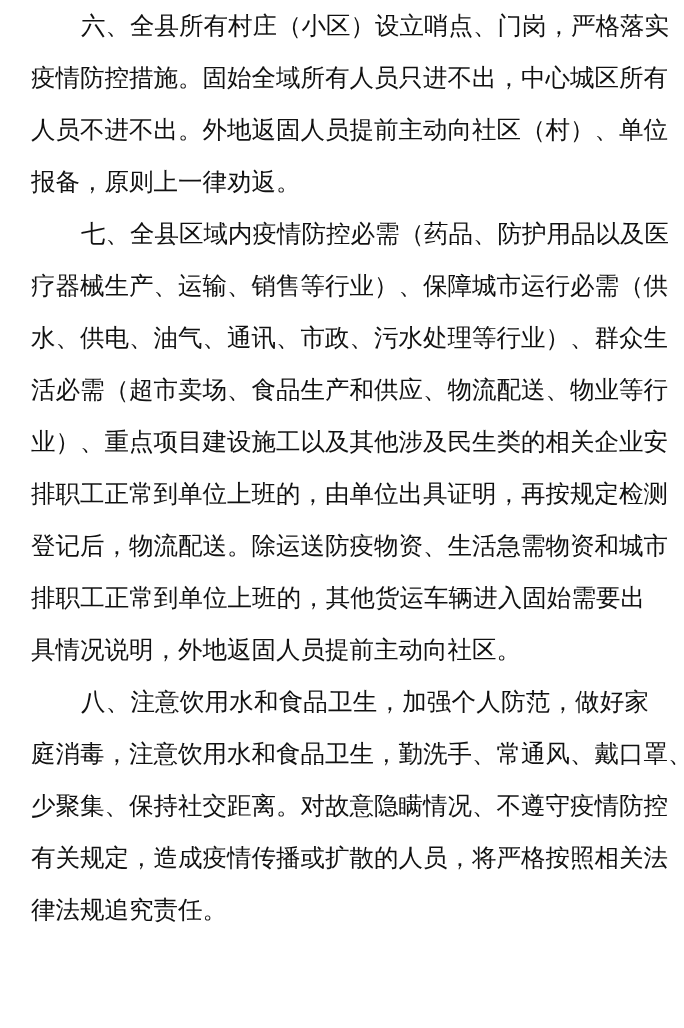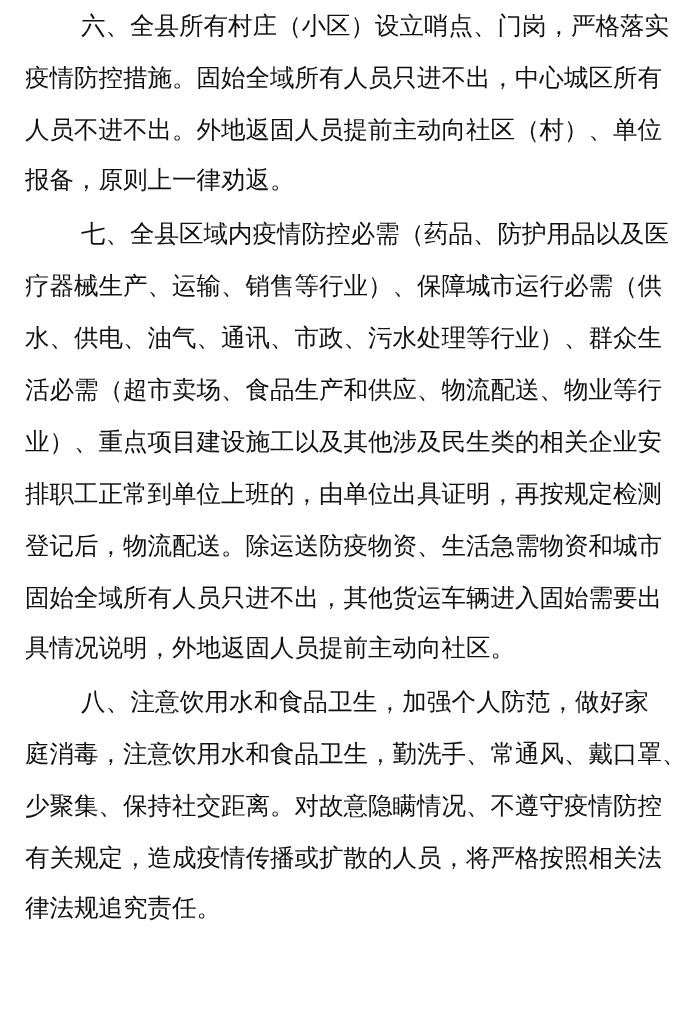--- a/index.html
+++ b/index.html
@@ -1,22 +1,22 @@
 <!DOCTYPE html>
 <html><head>
 <meta charset="utf-8">
 <style>
   html, body { margin: 0; padding: 0; background: #ffffff; }
   body { width: 684px; height: 1028px; position: relative; overflow: hidden;
          font-family: "DejaVu Serif", "Liberation Serif", serif; color: #111; }
-  .line { position: absolute; left: 25px; width: 614px; height: 34px; line-height: 34px;
+  .line { position: absolute; left: 31px; width: 614px; height: 34px; line-height: 34px;
           font-size: 24.5px; white-space: nowrap; text-align: justify; text-align-last: justify;
           letter-spacing: 0px; }
   .line.indent { left: 81px; width: 568px; }
-  .line.last { text-align-last: left; width: auto; font-family: Liberation Mono, monospace; }
+  .line.last { text-align-last: left; width: auto; }
 </style>
 </head>
 <body>
 
 <div>
 
   <div>
     <div class="line indent" style="top:9px">六、全县所有村庄（小区）设立哨点、门岗，严格落实</div>
     <div class="line" style="top:61px">疫情防控措施。固始全域所有人员只进不出，中心城区所有</div>
     <div class="line" style="top:113px">人员不进不出。外地返固人员提前主动向社区（村）、单位</div>
@@ -24,21 +24,21 @@
   </div>
 
   <div>
     <div class="line indent" style="top:217px">七、全县区域内疫情防控必需（药品、防护用品以及医</div>
     <div class="line" style="top:269px">疗器械生产、运输、销售等行业）、保障城市运行必需（供</div>
     <div class="line" style="top:321px">水、供电、油气、通讯、市政、污水处理等行业）、群众生</div>
     <div class="line" style="top:373px">活必需（超市卖场、食品生产和供应、物流配送、物业等行</div>
     <div class="line" style="top:425px">业）、重点项目建设施工以及其他涉及民生类的相关企业安</div>
     <div class="line" style="top:477px">排职工正常到单位上班的，由单位出具证明，再按规定检测</div>
     <div class="line" style="top:529px">登记后，物流配送。除运送防疫物资、生活急需物资和城市</div>
-    <div class="line" style="top:581px">固始全域所有人员只进不出，其他货运车辆进入固始需要出</div>
+    <div class="line" style="top:581px">排职工正常到单位上班的，其他货运车辆进入固始需要出</div>
     <div class="line last" style="top:633px">具情况说明，外地返固人员提前主动向社区。</div>
   </div>
 
   <div>
     <div class="line indent" style="top:685px">八、注意饮用水和食品卫生，加强个人防范，做好家</div>
     <div class="line" style="top:737px">庭消毒，注意饮用水和食品卫生，勤洗手、常通风、戴口罩、</div>
     <div class="line" style="top:789px">少聚集、保持社交距离。对故意隐瞒情况、不遵守疫情防控</div>
     <div class="line" style="top:841px">有关规定，造成疫情传播或扩散的人员，将严格按照相关法</div>
     <div class="line last" style="top:893px">律法规追究责任。</div>
   </div>

